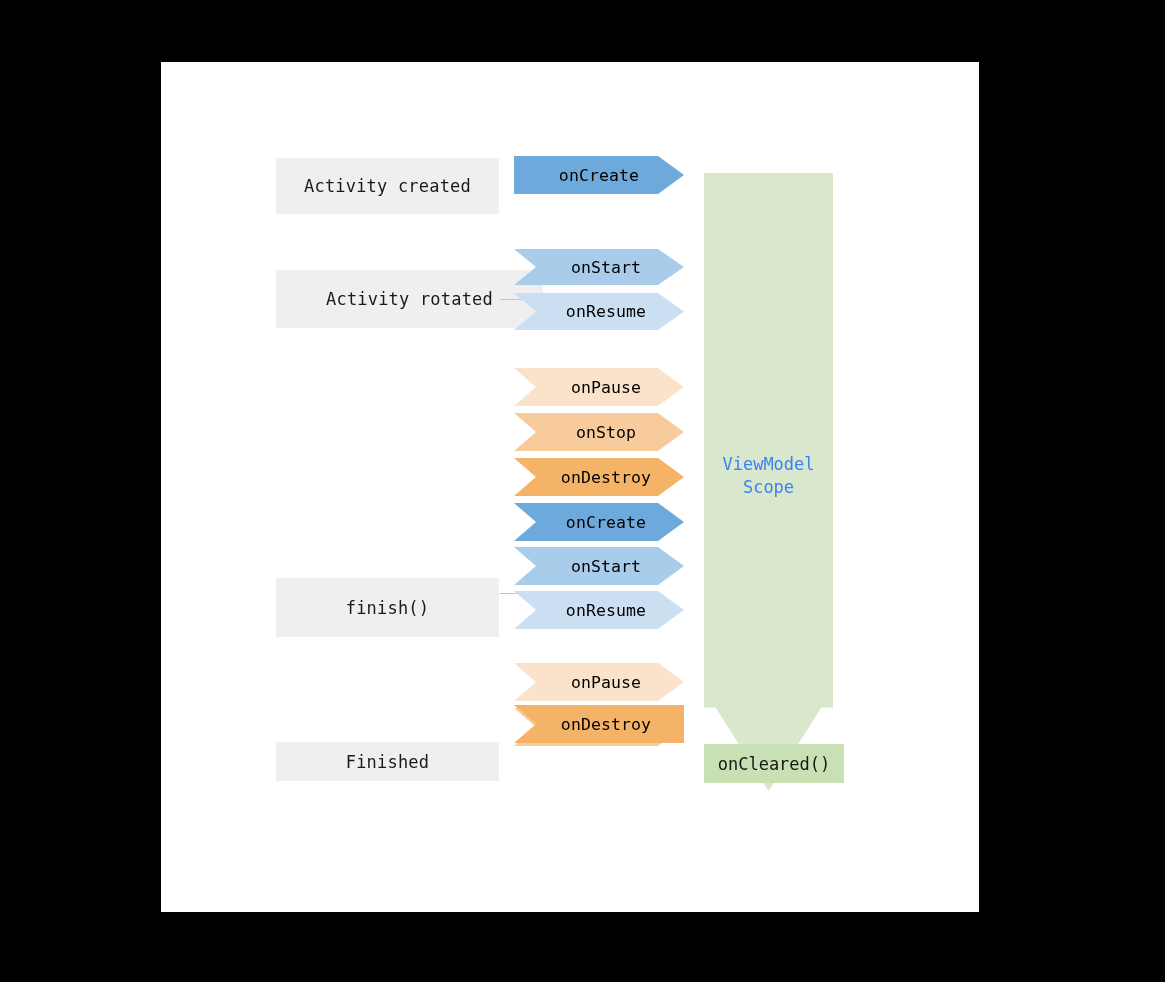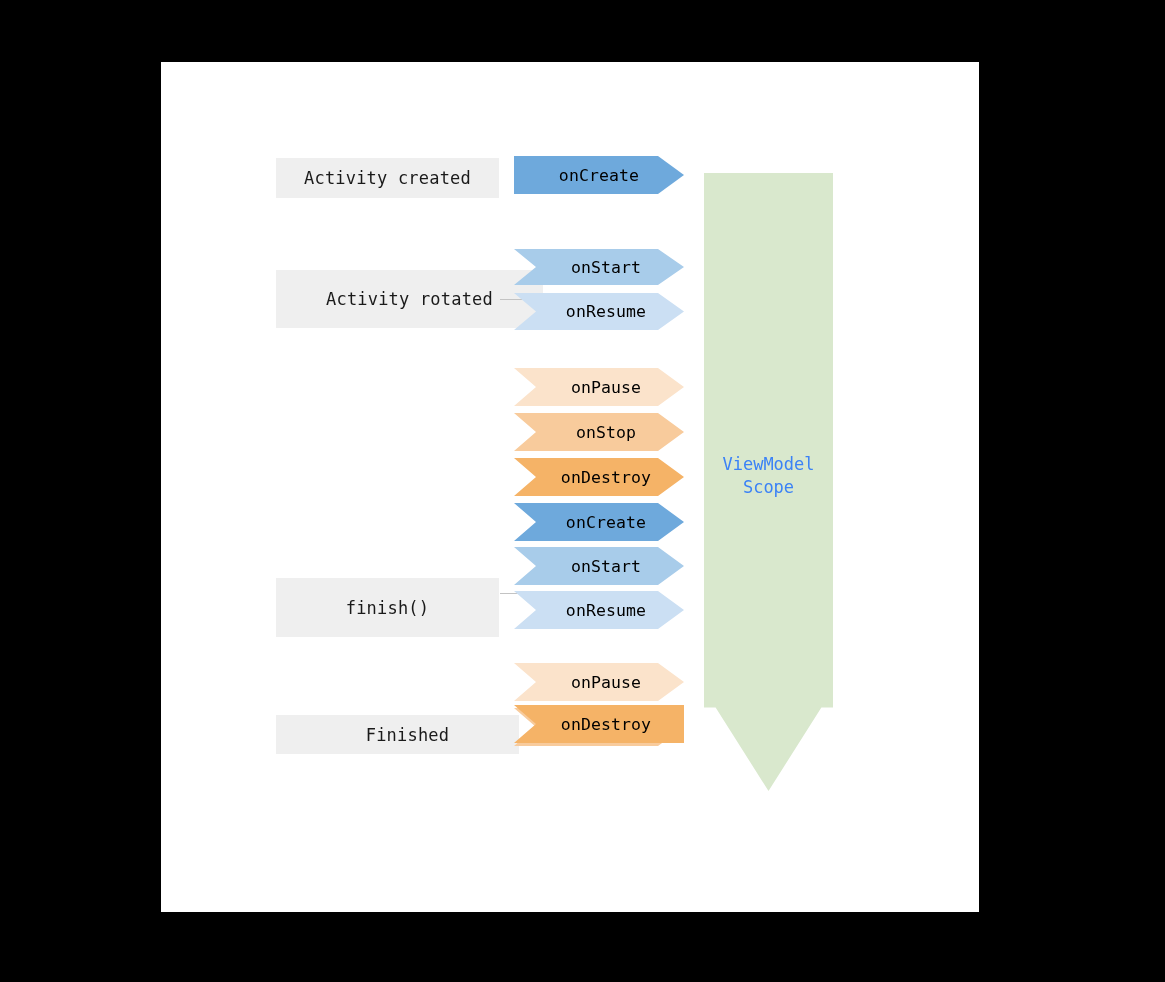--- a/index.html
+++ b/index.html
@@ -117,33 +117,33 @@
     height: 1px;
     background: #c3c3c3;
   }
 </style>
 </head>
 <body>
 
 <div id="stage">
   <div id="canvas">
 
-    <div class="label-box" style="left:115px; top:96px; width:223px; height:40px;text-align:right;">
+    <div class="label-box" style="left:115px; top:96px; width:223px; height:56px;text-align:right;">
       <span>Activity created</span>
     </div>
 
     <div class="label-box" style="left:115px; top:208px; width:267px; height:58px;">
       <span>Activity rotated</span>
     </div>
 
     <div class="label-box" style="left:115px; top:516px; width:223px; height:59px;">
       <span>finish()</span>
     </div>
 
-    <div class="label-box" style="left:115px; top:653px; width:223px; height:39px;padding-left:20px;">
+    <div class="label-box" style="left:115px; top:680px; width:223px; height:39px;">
       <span>Finished</span>
     </div>
 
     <div class="connector" style="left:339px; top:237px; width:136px;"></div>
     <div class="connector" style="left:339px; top:531px; width:136px;"></div>
 
     <div class="chev flatleft" style="left:353px; top:94px; width:170px; height:38px; background:#6ea9dc;">
       <span>onCreate</span>
     </div>
     <div class="chev both" style="left:353px; top:139px; width:170px; height:36px; background:#a8ccea;">
@@ -182,15 +182,18 @@
     <div class="chev flatright" style="left:353px; top:643px; width:170px; height:38px; background:#f5b367;">
       <span>onDestroy</span>
     </div>
 
     <div id="vm-scope" style="left:543px; top:111px; width:129px; height:618px; background:transparent;">
       <div id="vm-scope-body"></div>
       <div id="vm-scope-text" style="top:280px;">ViewModel
 Scope</div>
     </div>
 
+    <div id="oncleared-box" style="left:543px; top:682px; width:140px; height:39px;">
+      <span>onCleared()</span>
+    </div>
 
   </div>
 </div>
 
 </body></html>

